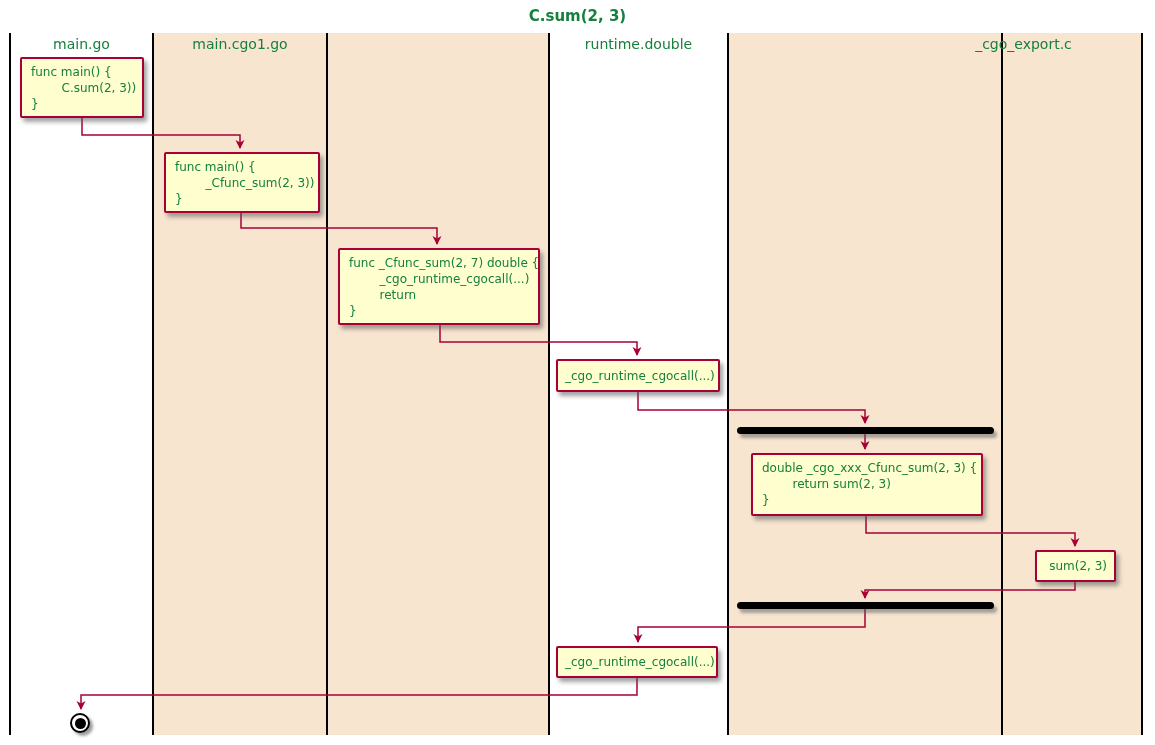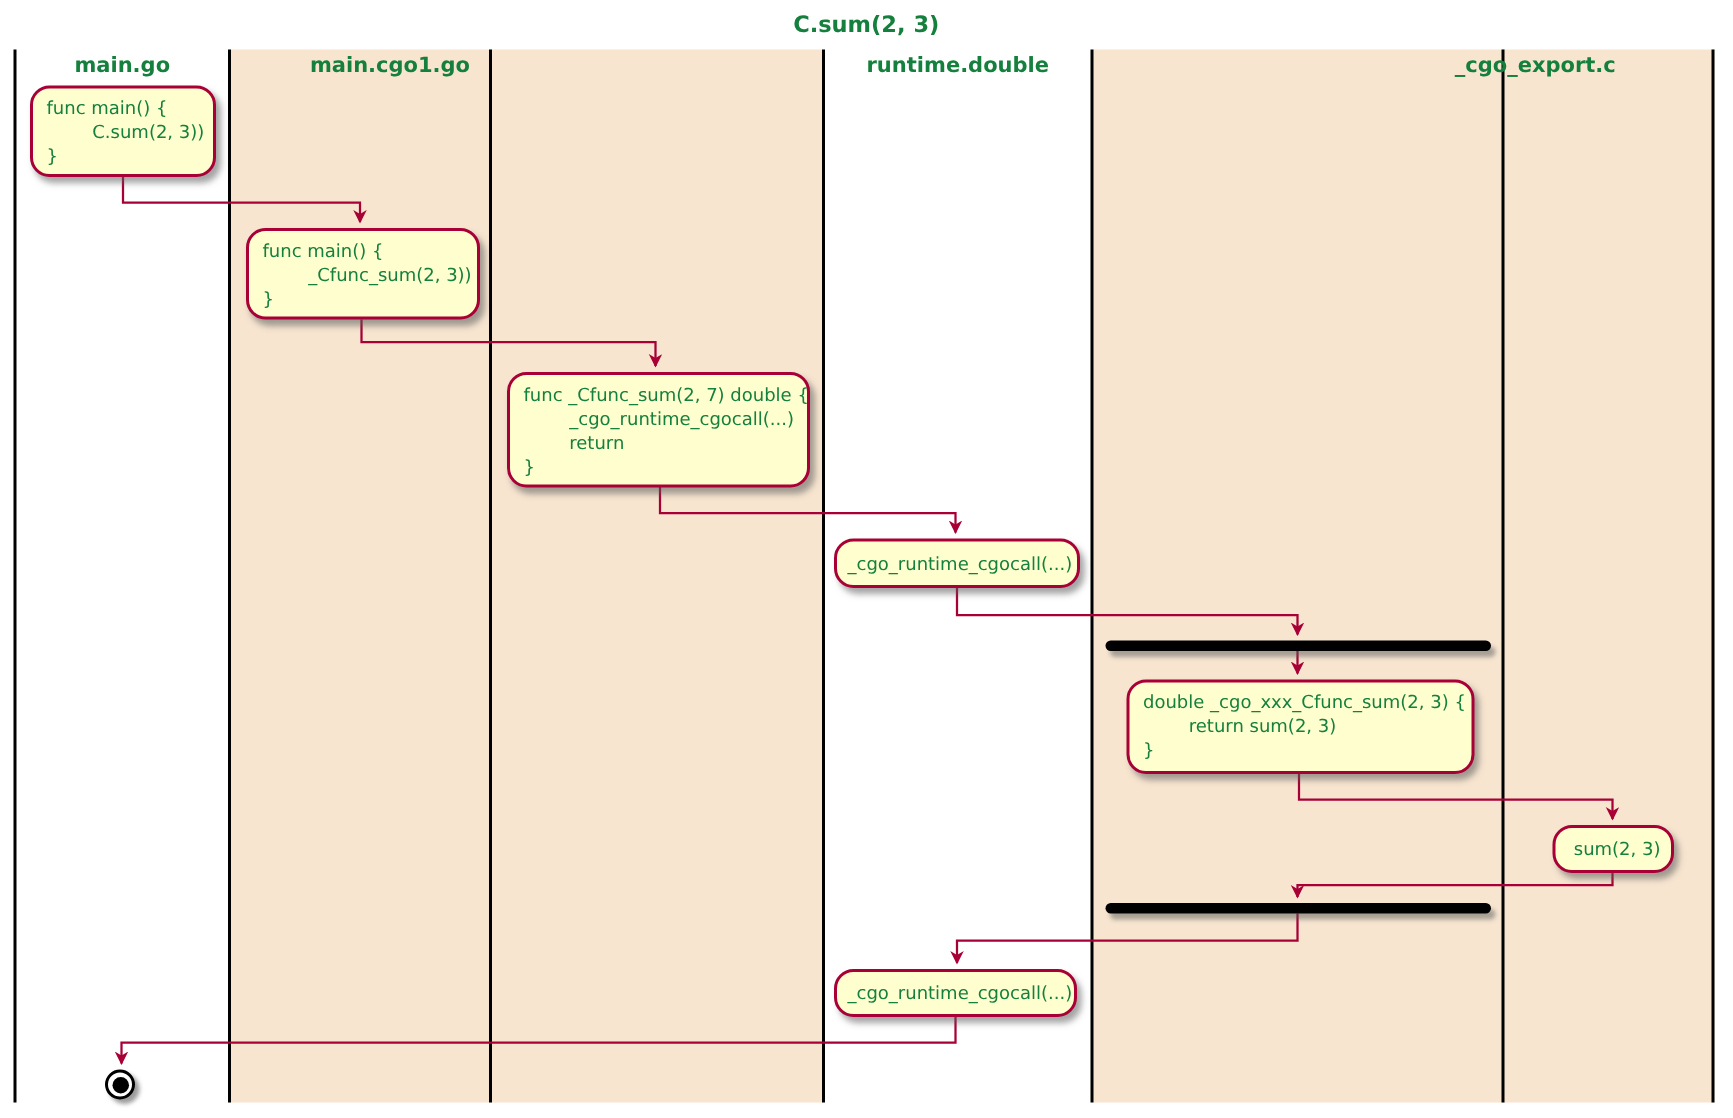--- a/index.html
+++ b/index.html
@@ -10,25 +10,25 @@
   .title{
     position:absolute;top:7px;left:0;width:1155px;text-align:center;
     font-size:15px;font-weight:bold;
   }
   .lane{position:absolute;top:33px;height:702px;}
   .lane.tan{background:#F7E5D0;}
   .lane.white{background:#ffffff;}
   .lane-line{position:absolute;top:33px;height:702px;width:2px;background:#000;}
   .lane-label{
     position:absolute;top:36px;text-align:center;
-    font-size:14px;font-weight:bold;
+    font-size:14px;font-weight:normal;
   }
   .node{
     position:absolute;background:#FEFECE;border:2px solid #A80036;
-    border-radius:13px;box-sizing:border-box;
+    border-radius:2px;box-sizing:border-box;
     box-shadow:3px 4px 4px rgba(90,90,90,0.55);
   }
   .node pre{
     margin:0;font-family:"DejaVu Sans", sans-serif;font-size:12px;
     line-height:16px;padding:5px 9px;white-space:pre;
   }
   .node.center{display:flex;align-items:center;}
   .node.center pre{padding:0 7px;}
   .sync-bar{
     position:absolute;height:7px;width:257px;left:737px;background:#000;
@@ -59,21 +59,21 @@
 
   <div class="lane-line" style="left:9px;"></div>
   <div class="lane-line" style="left:152px;"></div>
   <div class="lane-line" style="left:326px;"></div>
   <div class="lane-line" style="left:548px;"></div>
   <div class="lane-line" style="left:727px;"></div>
   <div class="lane-line" style="left:1001px;"></div>
   <div class="lane-line" style="left:1141px;"></div>
 
   <div class="lane-label" style="left:10px;width:143px;">main.go</div>
-  <div class="lane-label" style="left:153px;width:174px;margin-left:20px;">main.cgo1.go</div>
+  <div class="lane-label" style="left:153px;width:174px;">main.cgo1.go</div>
   <div class="lane-label" style="left:549px;width:179px;">runtime.double</div>
   <div class="lane-label" style="left:953px;width:141px;">_cgo_export.c</div>
 
   <svg class="arrows" width="1155" height="745">
     <defs>
       <marker id="ah" markerUnits="userSpaceOnUse" markerWidth="12" markerHeight="12" refX="8" refY="4.5" orient="auto">
         <path d="M0,0 L9,4.5 L0,9 L2.6,4.5 Z" fill="#A80036"></path>
       </marker>
     </defs>
     <g fill="none" stroke="#A80036" stroke-width="1.5">

